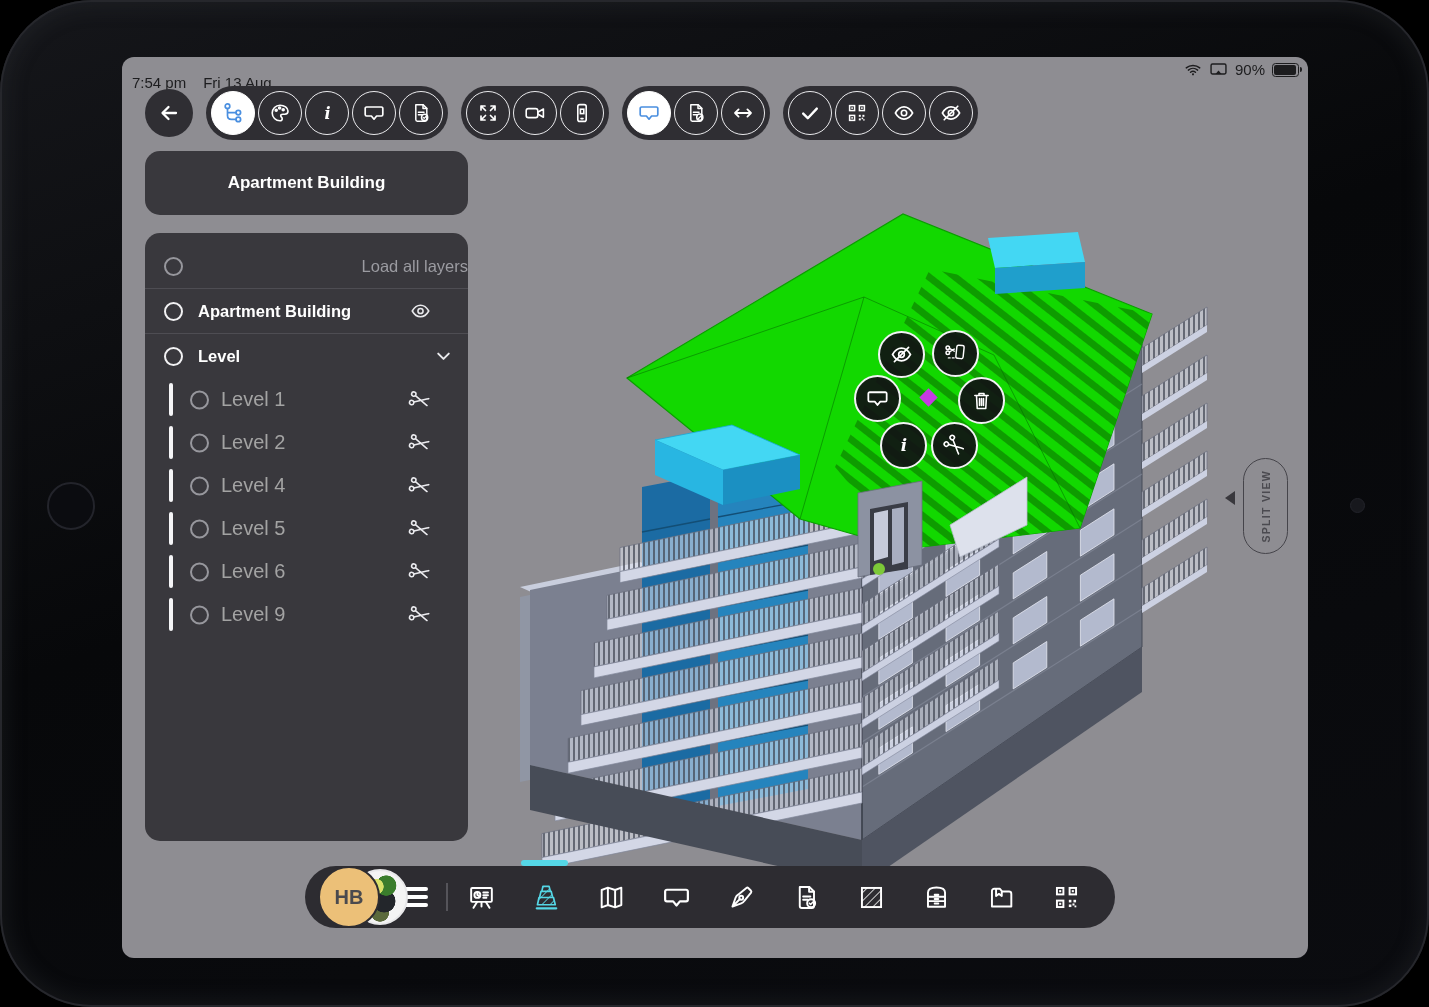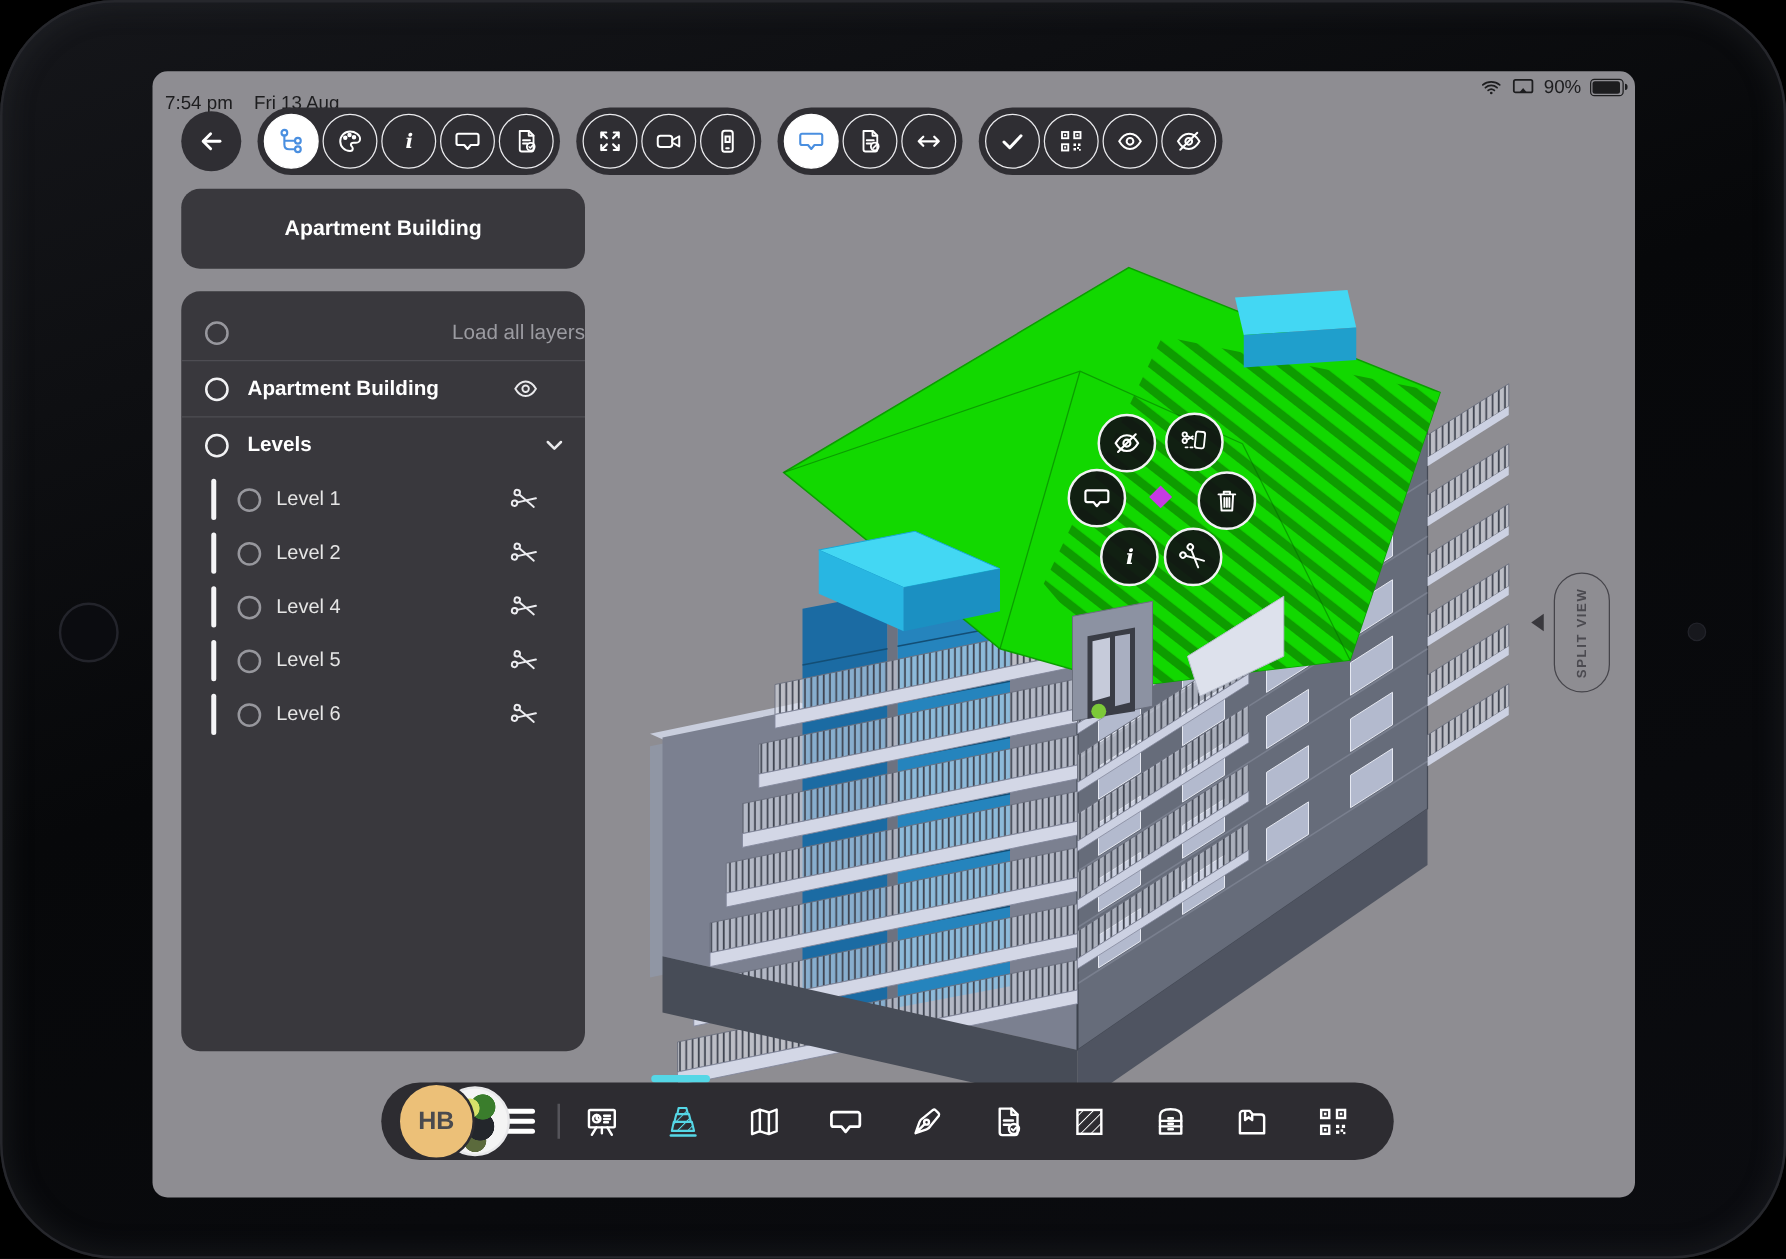--- a/index.html
+++ b/index.html
@@ -39,21 +39,21 @@
   .radio{width:19px;height:19px;border-radius:50%;border:2px solid #97979d;box-sizing:border-box;flex:0 0 auto;}
   .radio.bright{border-color:#f2f2f4;}
   .row-label{margin-left:15px;font-size:16.5px;color:#fff;font-weight:bold;}
   .row-label.muted{color:#9b9ba1;font-weight:normal;}
   .trail{position:absolute;right:36px;top:50%;transform:translateY(-50%);color:#e9e9ec;display:flex;}
   .trail.chev{right:13px;}
   .trail svg{width:23px;height:23px;}
   .lvl-row{position:relative;height:43px;display:flex;align-items:center;}
   .tick{position:absolute;left:24px;top:5px;width:3.5px;height:33px;background:#f5f5f7;border-radius:2px;}
   .lvl-radio{position:absolute;left:45px;top:50%;transform:translateY(-50%);width:19px;height:19px;border-radius:50%;border:2px solid #97979d;box-sizing:border-box;}
-  .lvl-label{position:absolute;left:76px;font-size:16px;color:#e5e5e5;}
+  .lvl-label{position:absolute;left:76px;font-size:20px;color:#a3a3a3;}
   .lvl-scissors{position:absolute;right:36px;top:50%;transform:translateY(-50%) rotate(14deg);color:#ececf0;display:flex;}
   .lvl-scissors svg{width:25px;height:25px;}
 
   
   .viewport{position:absolute;left:0;top:0;width:1186px;height:901px;}
 
   
   .radial-btn{position:absolute;width:47px;height:47px;border-radius:50%;background:rgba(17,17,19,.93);
     border:2px solid #f2f2f4;box-sizing:border-box;display:flex;align-items:center;justify-content:center;color:#fff;}
   .radial-btn svg{width:25px;height:25px;}
@@ -587,21 +587,21 @@
         <span class="row-label">Apartment Building</span>
         <span class="trail">
             <svg>
               <use href="#i-eye"></use>
             </svg>
           </span>
       </div>
       <div class="divider"></div>
       <div class="row">
         <span class="radio bright"></span>
-        <span class="row-label">Levels</span>
+        <span class="row-label">Level</span>
         <span class="trail chev">
             <svg>
               <use href="#i-chevron"></use>
             </svg>
           </span>
       </div>
       <div class="lvl-row">
         <span class="tick"></span>
           <span class="lvl-radio"></span>
         <span class="lvl-label">Level 1</span>
@@ -644,20 +644,30 @@
       <div class="lvl-row">
         <span class="tick"></span>
           <span class="lvl-radio"></span>
         <span class="lvl-label">Level 6</span>
         <span class="lvl-scissors">
             <svg>
               <use href="#i-scissors"></use>
             </svg>
           </span>
       </div>
+      <div class="lvl-row">
+        <span class="tick"></span>
+          <span class="lvl-radio"></span>
+        <span class="lvl-label">Level 9</span>
+        <span class="lvl-scissors">
+            <svg>
+              <use href="#i-scissors"></use>
+            </svg>
+          </span>
+      </div>
     </div>
 
     <div class="split-tri"></div>
     <div class="split-pill">
       <span class="split-label">SPLIT VIEW</span>
     </div>
 
     <div class="indicator"></div>
     <div class="dock">
       <div class="avatar">

